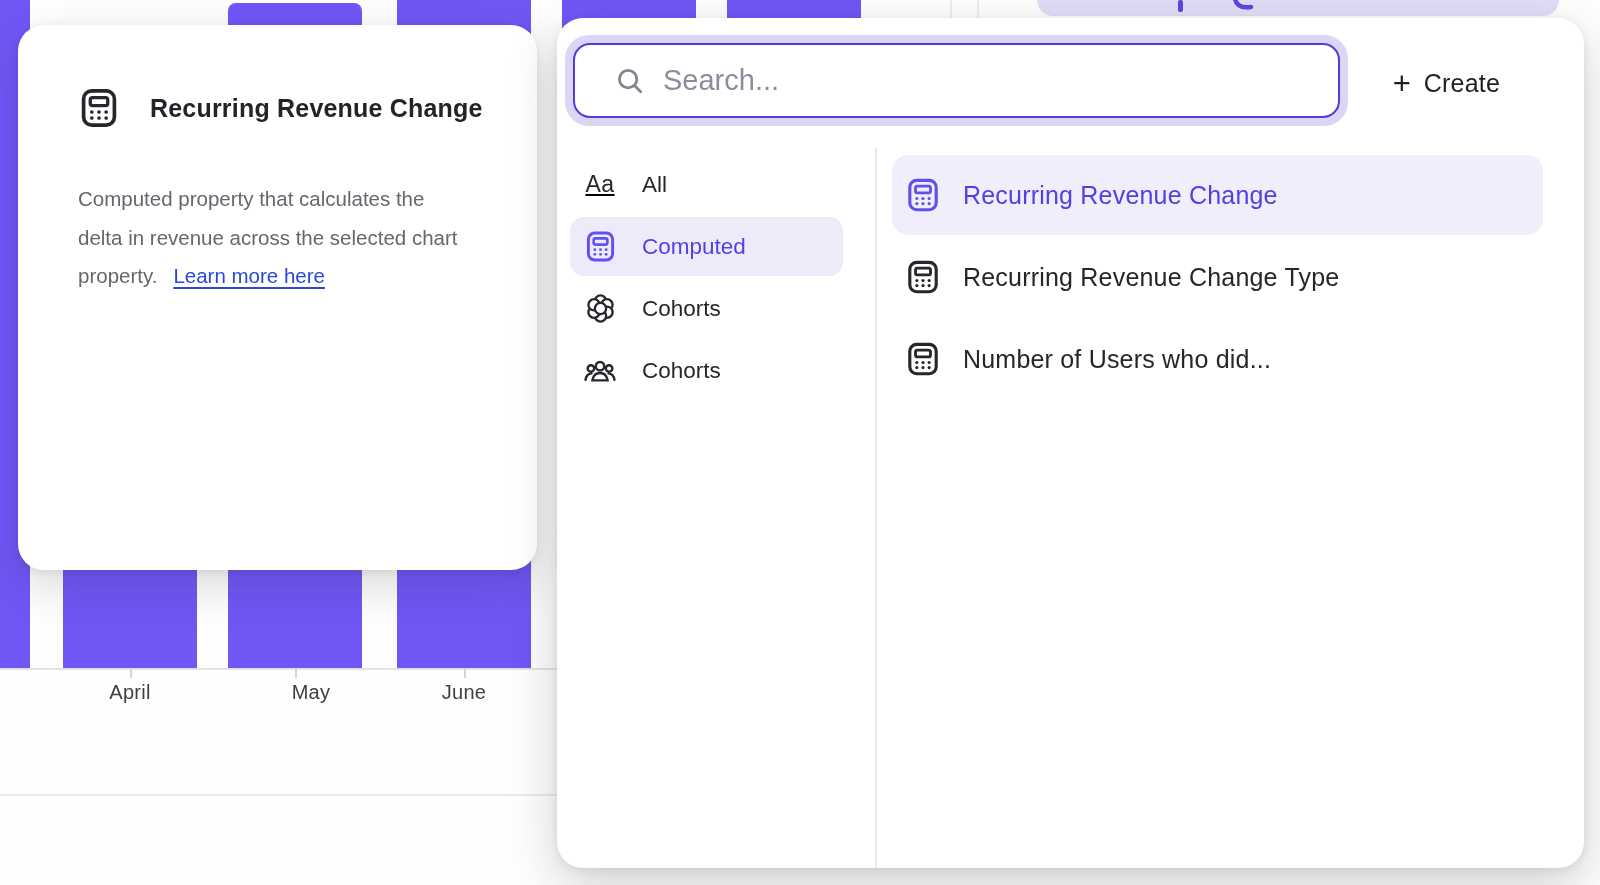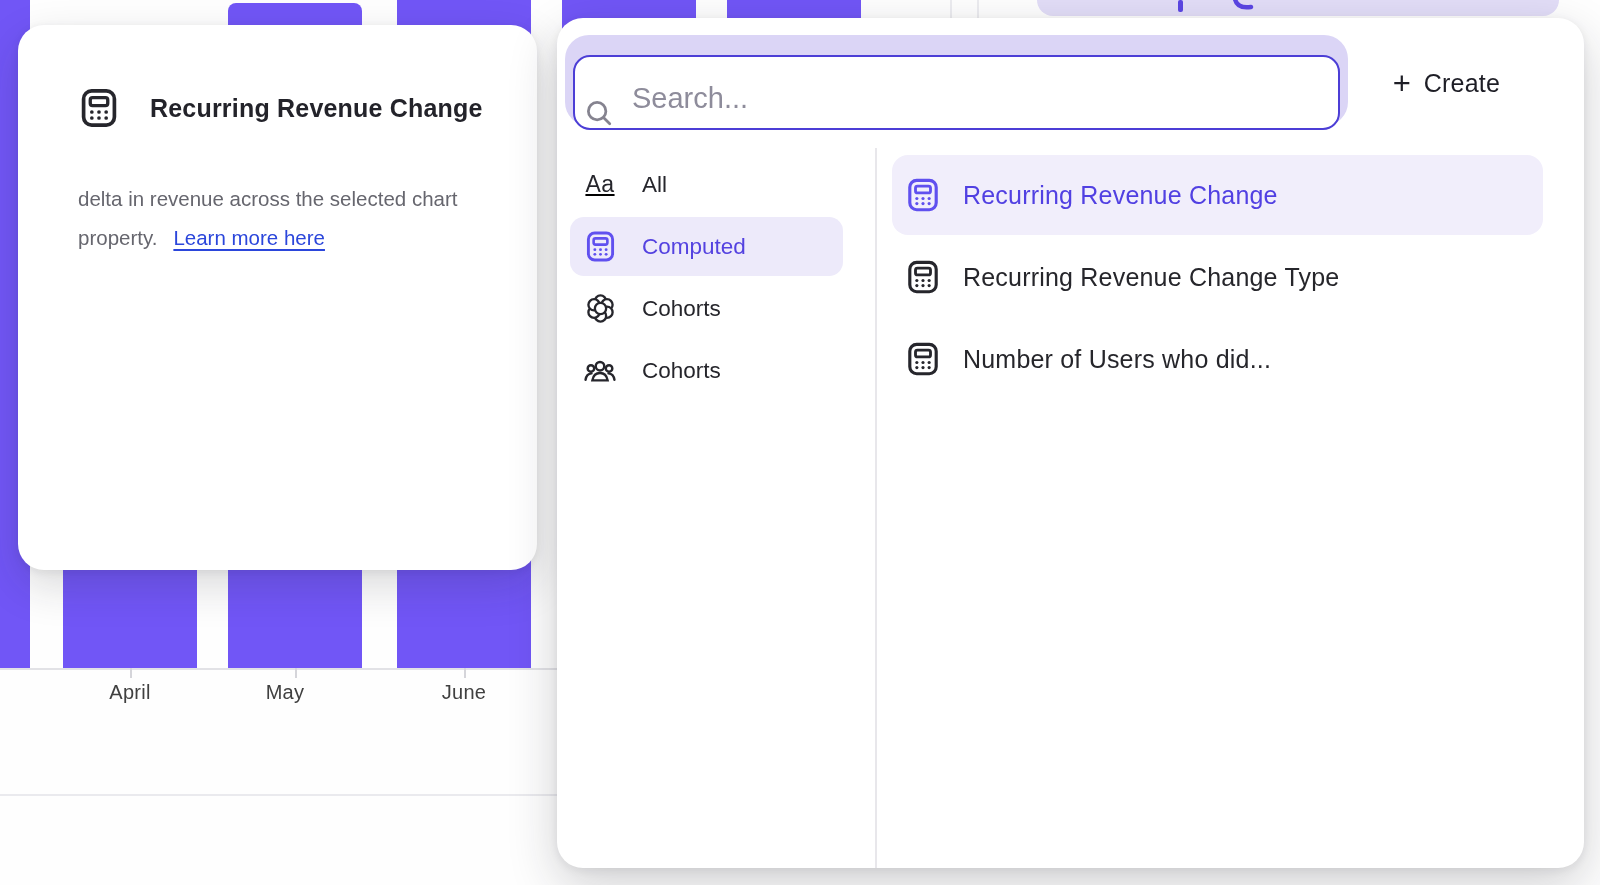--- a/index.html
+++ b/index.html
@@ -34,23 +34,23 @@
                font-size:20.5px; line-height:38.5px; color:#66666E; }
   .learn-link { color:#2B46DB; text-decoration:underline; text-underline-offset:4px;
                 text-decoration-thickness:1.5px; margin-left:16px; cursor:pointer; }
 
   
   .search-panel { position:absolute; left:557px; top:18px; width:1027px; height:850px;
                   background:#fff; border-radius:26px; z-index:10;
                   box-shadow:0 18px 50px rgba(30,30,40,.2), 0 2px 10px rgba(30,30,40,.08); }
   .search-halo { position:absolute; left:8px; top:17px; width:783px; height:91px;
                  background:#DBD5F6; border-radius:24px; }
-  .search-box { position:absolute; left:8px; top:20px; width:767px; height:75px;
+  .search-box { position:absolute; left:8px; top:8px; width:767px; height:75px;
                 background:#fff; border:2px solid #4C3ED6; border-radius:17px;
-                display:flex; align-items:flex-end; padding-left:9px; }
+                display:flex; align-items:center; padding-left:40px; }
   .search-box svg { flex:0 0 auto; }
   .search-input { border:none; outline:none; flex:1; height:60px; margin-left:18px;
                   font-size:29px; color:#3a3a42; background:transparent;
                   font-family:"Liberation Sans", sans-serif; }
   .search-input::placeholder { color:#8E8C9B; }
   .create-btn { position:absolute; right:84px; top:46px; height:38px; display:flex;
                 align-items:center; gap:13px; cursor:pointer; background:none; border:none;
                 font-family:"Liberation Sans", sans-serif; }
   .create-plus { font-size:31px; font-weight:300; color:#1E1E26; line-height:1; }
   .create-label { font-size:25px; color:#1E1E26; letter-spacing:.2px; }
@@ -81,21 +81,21 @@
 
   <div class="chart-layer">
       <div class="gridline" style="top: 668px; background: rgb(226, 226, 230);"></div>
       <div class="gridline" style="top: 794px; background: rgb(234, 234, 238);"></div>
       <div class="bar" style="left: -104px; top: 0px; width: 134px; height: 668px; background: rgb(113, 86, 246);"></div>
       <div class="bar" style="left: 63px; top: 130px; width: 134px; height: 538px; background: rgb(113, 86, 246);"></div>
       <div class="tick" style="left: 130px;"></div>
       <div class="month-label" style="left: 130px;">April</div>
       <div class="bar rounded" style="left: 228px; top: 3px; width: 134px; height: 665px; background: rgb(113, 86, 246);"></div>
       <div class="tick" style="left: 295px;"></div>
-      <div class="month-label" style="left: 285px;">May</div>
+      <div class="month-label" style="left: 311px;">May</div>
       <div class="bar" style="left: 397px; top: -20px; width: 134px; height: 688px; background: rgb(113, 86, 246);"></div>
       <div class="tick" style="left: 464px;"></div>
       <div class="month-label" style="left: 464px;">June</div>
       <div class="bar" style="left: 562px; top: -20px; width: 134px; height: 688px; background: rgb(113, 86, 246);"></div>
       <div class="bar" style="left: 727px; top: -20px; width: 134px; height: 688px; background: rgb(113, 86, 246);"></div>
     </div>
   <div class="bg-seam" style="left:950px"></div>
   <div class="bg-seam" style="left:977px"></div>
 
   <div class="token-pill">
@@ -113,20 +113,21 @@
         <circle cx="7.9" cy="14.3" r="1.05" fill="#26262C"></circle>
           <circle cx="12" cy="14.3" r="1.05" fill="#26262C"></circle>
           <circle cx="16.1" cy="14.3" r="1.05" fill="#26262C"></circle>
         <circle cx="7.9" cy="17.7" r="1.05" fill="#26262C"></circle>
           <circle cx="12" cy="17.7" r="1.05" fill="#26262C"></circle>
           <circle cx="16.1" cy="17.7" r="1.05" fill="#26262C"></circle>
       </svg>
       <div class="card-title">Recurring Revenue Change</div>
     </div>
     <div class="card-body">
+      <div>Computed property that calculates the</div>
       <div>delta in revenue across the selected chart</div>
       <div>
         <span>property.</span><a class="learn-link">Learn more here</a>
       </div>
     </div>
   </div>
 
   <div class="search-panel">
 
     <div class="search-halo">

